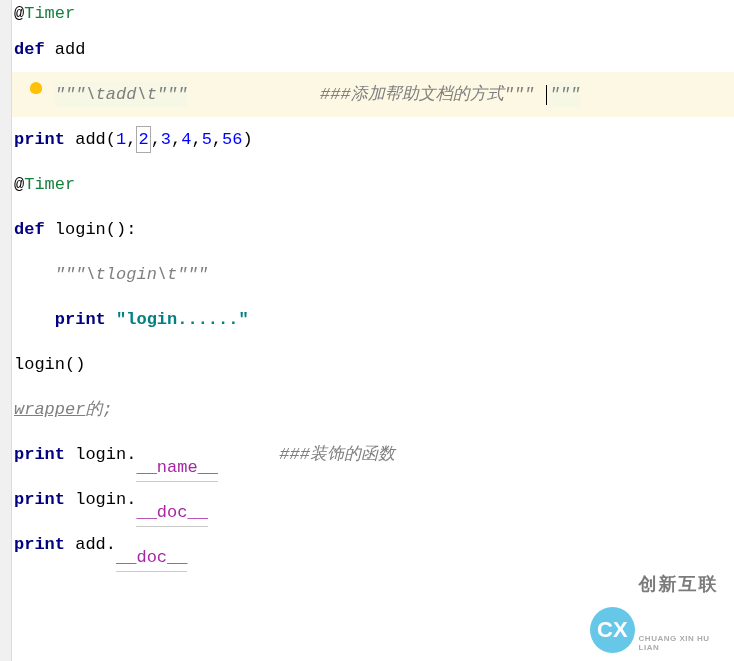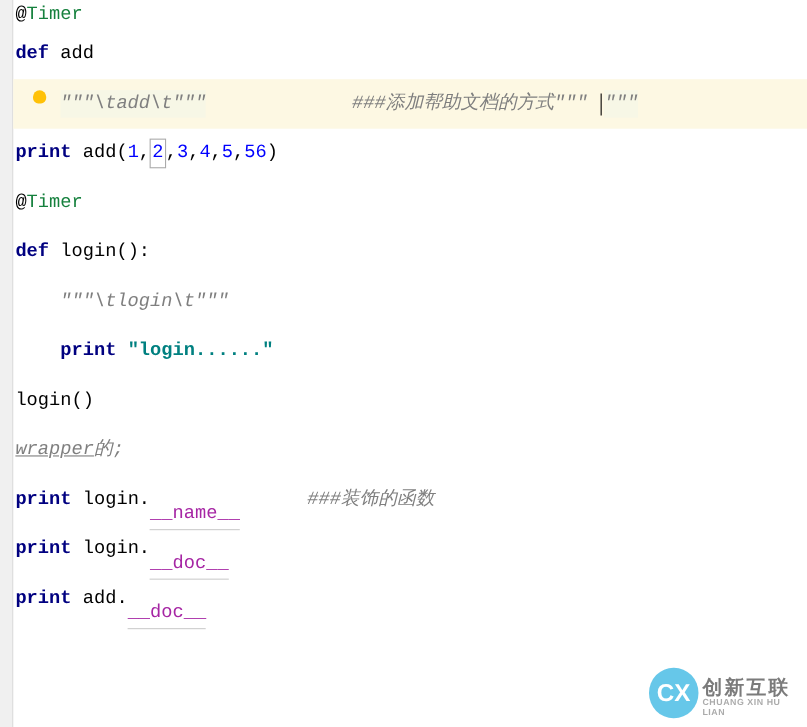--- a/index.html
+++ b/index.html
@@ -86,21 +86,21 @@
       font-family: Arial, sans-serif;
     }
     .wm-text {
       display: flex;
       flex-direction: column;
       font-family: 'Microsoft YaHei', Arial, sans-serif;
       line-height: 1.1;
       font-weight: bold;
     }
     .wm-cn { font-size: 18px; color: #444; letter-spacing: 2px; }
-    .wm-en { font-size: 8px; color: #888; letter-spacing: 0.5px; }
+    .wm-en { font-size: 8px; color: #888; letter-spacing: 0.5px; margin-top: 41px; }
     .cursor-mark {
       display: inline-block;
       width: 1px;
       height: 20px;
       background: #000;
       vertical-align: middle;
       margin: 0 2px;
     }
   </style>
 </head>

